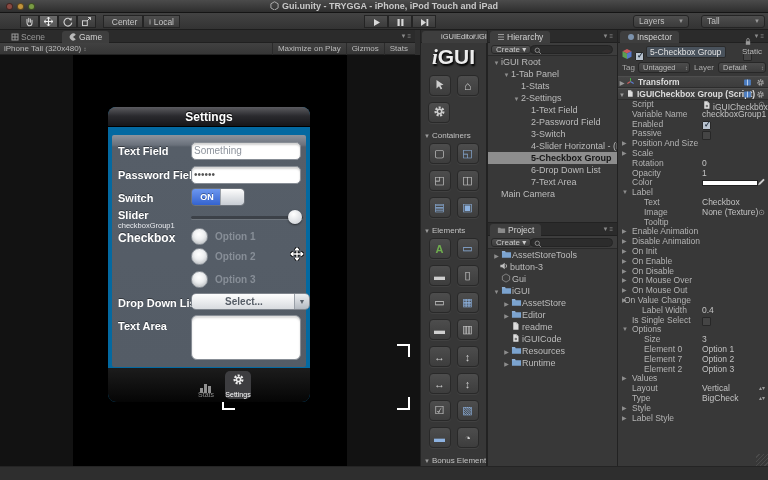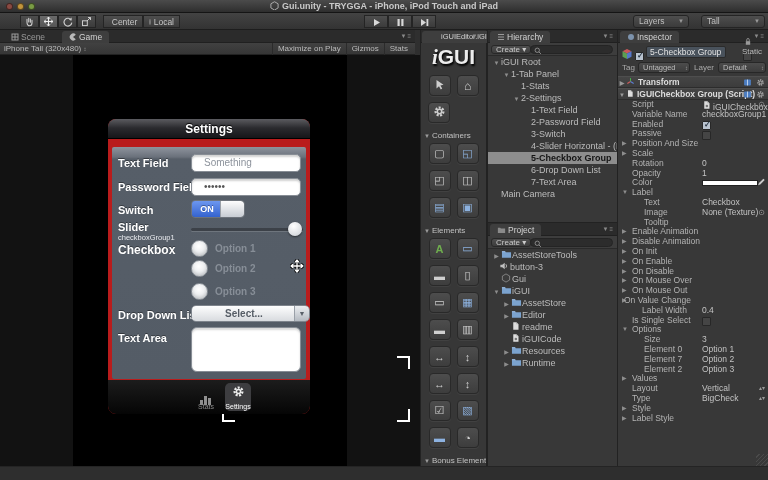--- a/index.html
+++ b/index.html
@@ -25,25 +25,25 @@
 .pmenu{position:absolute;right:3px;top:3px;font-size:6px;color:#8a8a8a;letter-spacing:1px}
 
 #game{position:absolute;left:0;top:30px;width:415px;height:436px;background:#141414}
 #gvbar{position:absolute;left:0;top:13px;width:100%;height:12px;background:linear-gradient(#414141,#363636);border-bottom:1px solid #222;font-size:8px;color:#bbb}
 #gvbar .left{position:absolute;left:4px;top:1px;line-height:10px}
 #gvbar .right{position:absolute;right:2px;top:0;display:flex;height:12px}
 #gvbar .right div{padding:1px 5px;line-height:10px;border-left:1px solid #2b2b2b}
 #gvcontent{position:absolute;left:0;top:25px;width:420px;height:411px;background:#121212;overflow:hidden}
 #phonescr{position:absolute;left:73px;top:0;width:274px;height:411px;background:#000}
 
-#apppanel{position:absolute;left:108px;top:64px;width:202px;height:295px;background:#b91c1c;border-radius:8px;box-shadow:0 0 6px rgba(0,0,0,.8)}
+#apppanel{position:absolute;left:108px;top:52px;width:202px;height:295px;background:#0369a1;border-radius:8px;box-shadow:0 0 6px rgba(0,0,0,.8)}
 #apptitle{position:absolute;left:0;top:0;width:100%;height:20px;background:linear-gradient(#5b5b60,#2a2a2e 48%,#161619);border-radius:8px 8px 0 0;text-align:center;font-size:12px;font-weight:bold;color:#fff;line-height:20px;text-shadow:0 -1px 1px #000;border-bottom:1px solid #000}
 #apppage{position:absolute;left:4px;top:28px;width:194px;height:232px;background:linear-gradient(180deg,#8e949d 0px,#6a717b 10px,#565e68 12px,#545c66 100%);border-radius:2px}
 .flabel{position:absolute;left:6px;font-size:11px;font-weight:bold;color:#fff;text-shadow:0 -1px 0 rgba(0,0,0,.4);white-space:nowrap}
-.ffield{position:absolute;left:79px;width:110px;height:18px;background:#fff;border:1px solid #878d95;border-radius:5px;font-size:10px;color:#8d939c;line-height:16px;padding:0 12px;box-shadow:inset 0 2px 2px rgba(0,0,0,.18)}
+.ffield{position:absolute;left:79px;width:110px;height:18px;background:#fff;border:1px solid #878d95;border-radius:5px;font-size:10px;color:#8d939c;line-height:16px;padding:0 2px;box-shadow:inset 0 2px 2px rgba(0,0,0,.18)}
 .switch{position:absolute;left:79px;top:53px;width:54px;height:18px;border:1px solid #6d737b;border-radius:4px;overflow:hidden;box-shadow:inset 0 1px 2px rgba(0,0,0,.3)}
 .switch .onp{position:absolute;left:0;top:0;width:30px;height:100%;background:linear-gradient(#6d97ef,#3463cf);color:#fff;font-size:9px;font-weight:bold;text-align:center;line-height:17px;text-shadow:0 -1px 0 rgba(0,0,0,.35)}
 .switch .knob{position:absolute;right:0;top:0;width:24px;height:100%;background:linear-gradient(#fdfdfd,#c7ccd3);border-left:1px solid #9aa0a8;border-radius:0 3px 3px 0}
 .sltrack{position:absolute;left:79px;top:81px;width:112px;height:3px;background:#3c4148;border-radius:2px;box-shadow:0 1px 0 rgba(255,255,255,.15)}
 .slknob{position:absolute;left:176px;top:75px;width:14px;height:14px;border-radius:50%;background:radial-gradient(circle at 40% 30%,#fff,#c9cdd3);box-shadow:0 1px 2px rgba(0,0,0,.5)}
 .subvar{position:absolute;left:6px;top:86px;font-size:7.5px;color:#e8eaee}
 .radio{position:absolute;left:79px;width:17px;height:17px;border-radius:50%;background:radial-gradient(circle at 45% 35%,#fff,#d6dade);border:1px solid #8f959c;box-shadow:inset 0 -2px 3px rgba(0,0,0,.12)}
 .ropt{position:absolute;left:103px;font-size:10px;font-weight:bold;color:#878e97}
 .ddctl{position:absolute;left:79px;top:158px;width:119px;height:17px;border:1px solid #7e848c;border-radius:5px;overflow:hidden}
 .ddctl .val{position:absolute;left:0;top:0;width:104px;height:100%;background:linear-gradient(#fefefe,#d8dbdf);text-align:center;font-size:10px;font-weight:bold;color:#565d66;line-height:15px}

